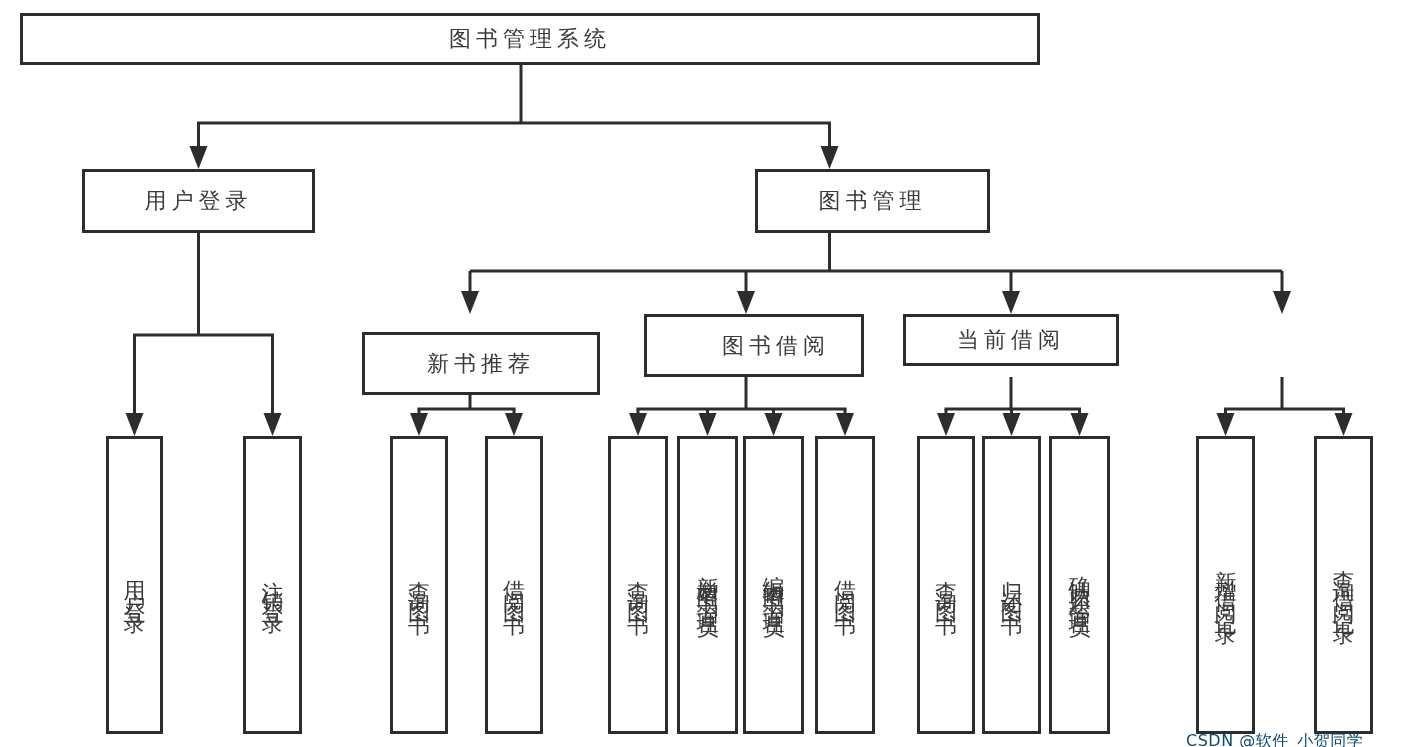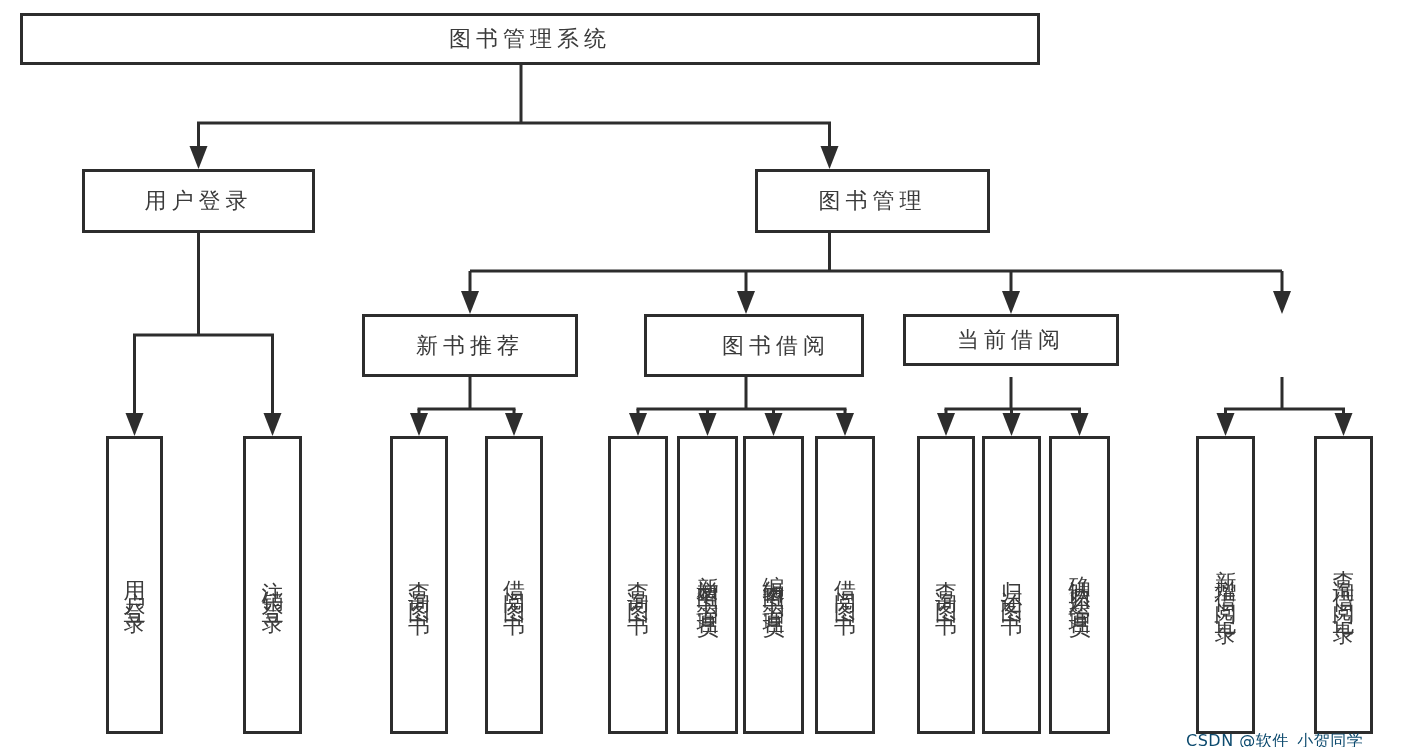--- a/index.html
+++ b/index.html
@@ -21,21 +21,21 @@
   }
   .leaf .vtext{
     writing-mode:vertical-rl;text-orientation:mixed;
     font-size:22px;letter-spacing:11px;line-height:1;color:#3a3a3a;
   }
   .leaf.long .vtext{letter-spacing:6px;}
   
   #root{left:20px;top:13px;width:1020px;height:52px;}
   #l2a{left:82px;top:169px;width:233px;height:64px;}
   #l2b{left:712px;top:169px;width:235px;height:64px;margin-left:43px;}
-  #l3a{left:362px;top:314px;width:216px;height:63px;}
+  #l3a{left:362px;top:332px;width:238px;height:63px;}
   #l3b{left:644px;top:314px;width:220px;height:63px;padding-left:44px;}
   #l3c{left:903px;top:314px;width:216px;height:52px;}
   #l3d{left:1174px;top:314px;width:216px;height:63px;}
   
   #f1{left:106px;width:57px;}
   #f2{left:243px;width:59px;}
   #f3{left:390px;width:58px;}
   #f4{left:485px;width:58px;}
   #f5{left:608px;width:60px;}
   #f6{left:677px;width:61px;}

